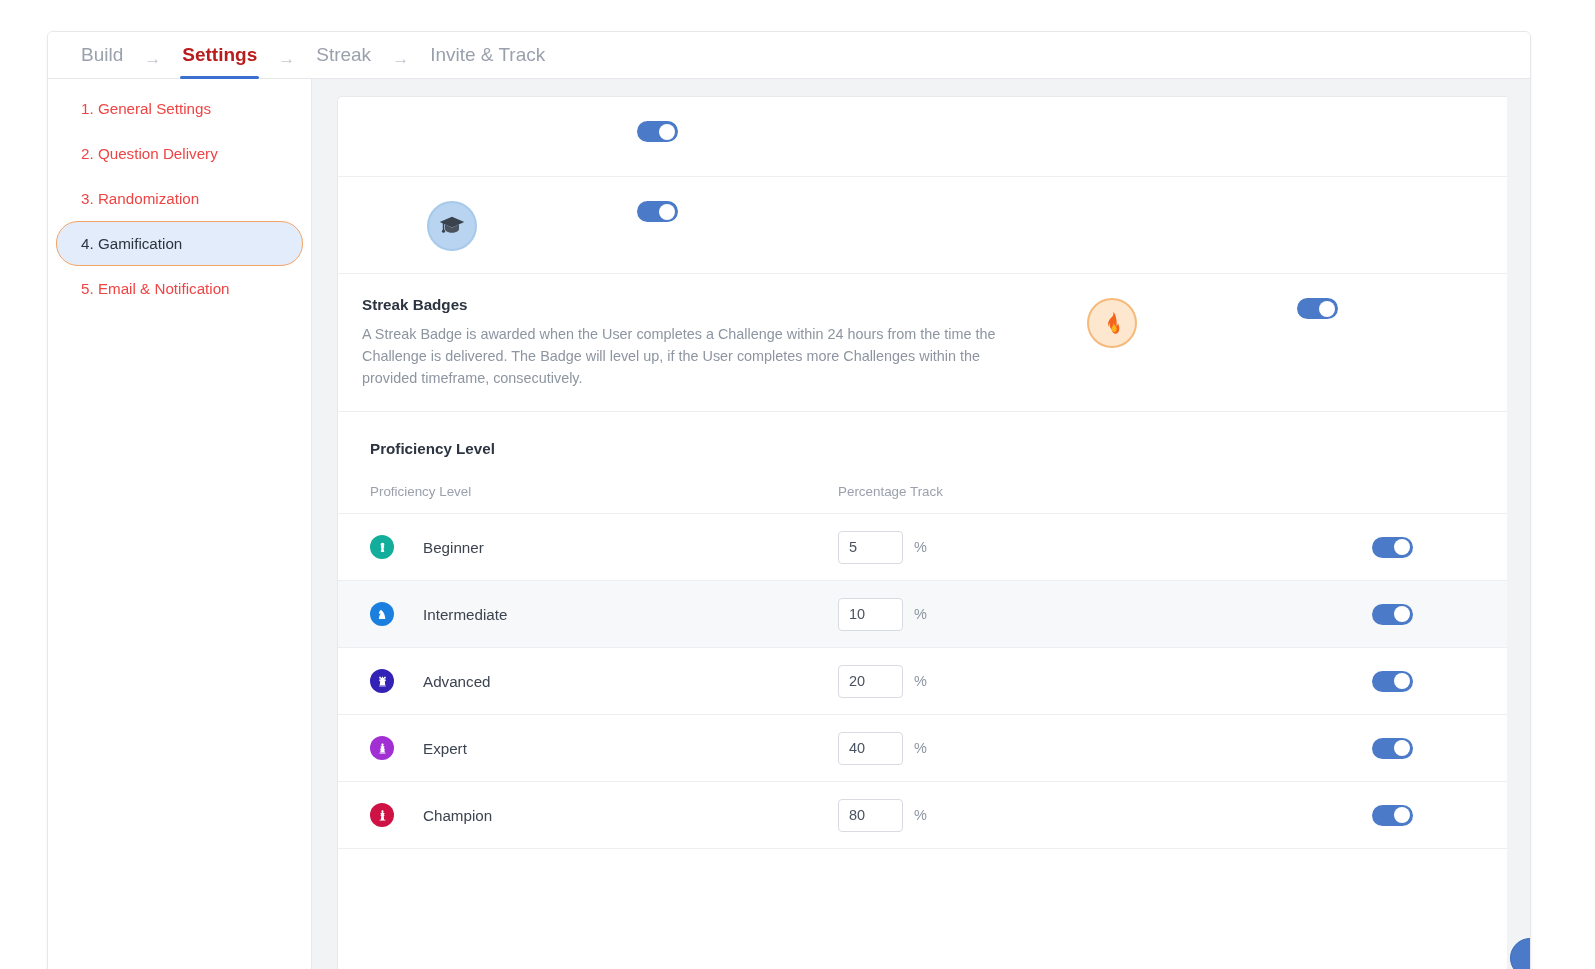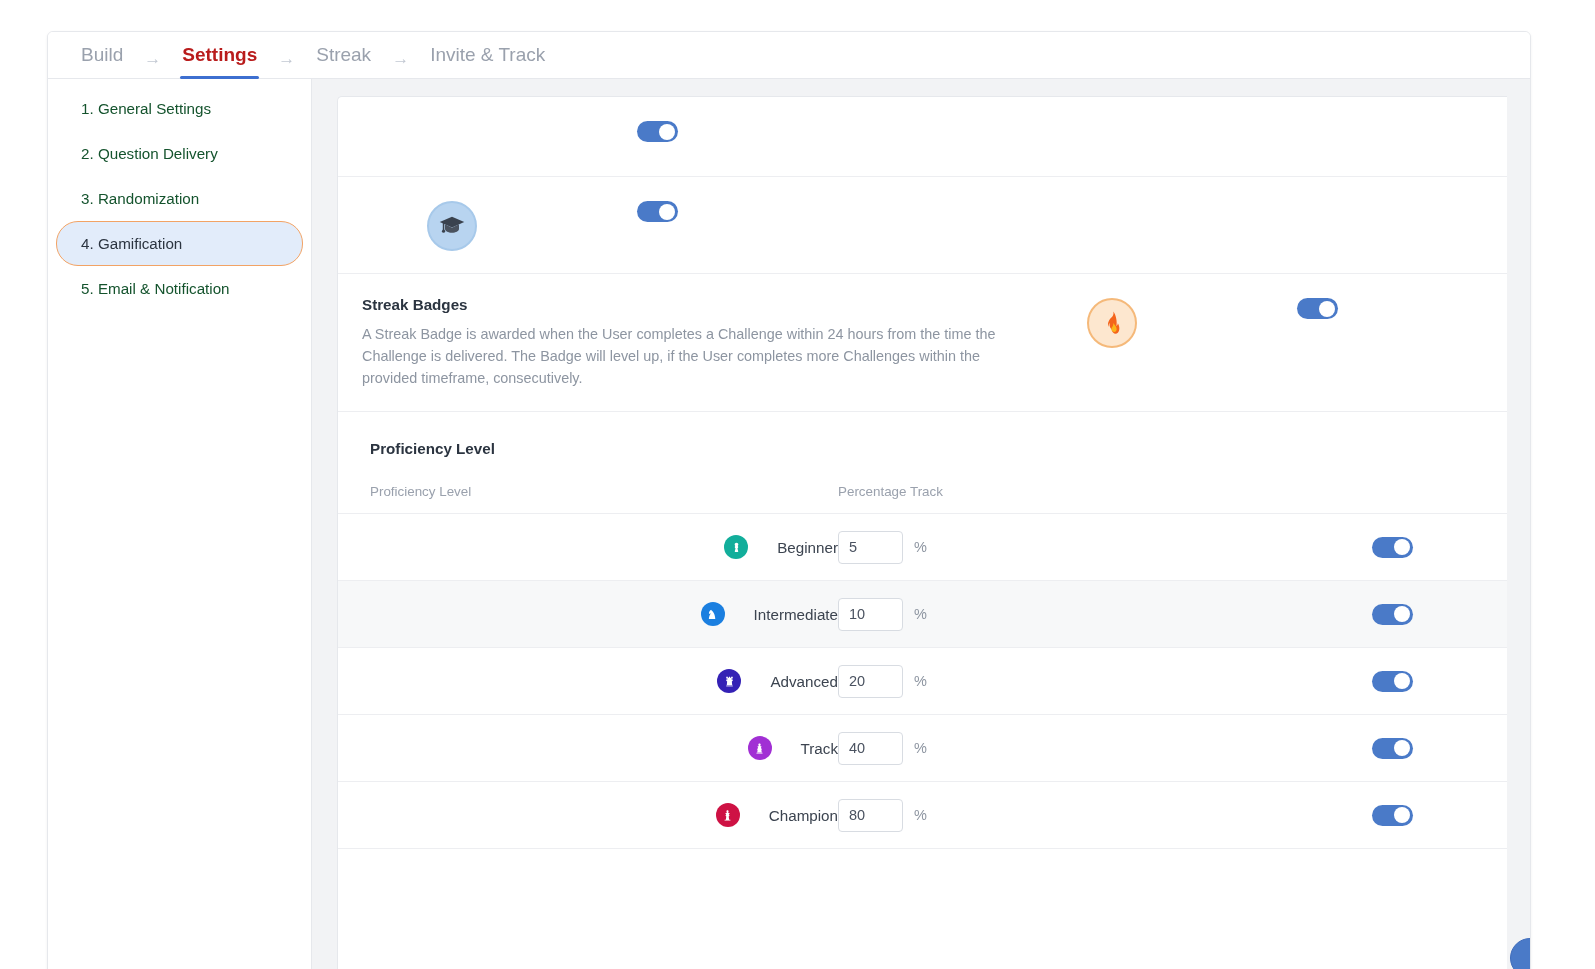--- a/index.html
+++ b/index.html
@@ -64,21 +64,21 @@
     width: 264px;
     flex: 0 0 264px;
     border-right: 1px solid #e6e8ec;
     padding-top: 7px;
     background: #fff;
   }
   .side-item {
     margin: 0 8px;
     padding: 13px 0 13px 24px;
     font-size: 15.2px;
-    color: #14532d;
+    color: #ef4444;
     border: 1px solid transparent;
     border-radius: 4px;
     white-space: nowrap;
   }
   .side-item.sel {
     background: #e2ecfa;
     border-color: #f2a365;
     color: #2b3440;
     border-radius: 22px;
   }
@@ -187,21 +187,20 @@
     border-bottom: 1px solid #edeef1;
   }
   .prof-row.alt { background: #f7f8f9; }
   .prof-name {
     width: 468px;
     display: flex;
     align-items: center;
     gap: 29px;
     font-size: 15.2px;
     color: #3c4450;
-    justify-content: flex-end;
   }
   .lvl-icon {
     width: 24px; height: 24px;
     border-radius: 50%;
     display: flex; align-items: center; justify-content: center;
     flex: none;
   }
   .prof-score {
     flex: 1;
     display: flex;
@@ -382,21 +381,21 @@
         </div>
 
         <div class="prof-row">
           <div class="prof-name">
             <span class="lvl-icon" style="background:#a12fd4">
               <svg width="13" height="13" viewBox="0 0 24 24" aria-hidden="true">
                   <path d="M12 2.6c-1.2 0-2.2 1-2.2 2.2 0 .7.3 1.3.8 1.7l-.5 1.2H8.5v1.8h1l-1.6 4.2c-.3.8 0 1.6.7 2l-1 3.7h8.8l-1-3.7c.7-.4 1-1.2.7-2l-1.6-4.2h1V7.7h-1.6l-.5-1.2c.5-.4.8-1 .8-1.7 0-1.2-1-2.2-2.2-2.2z" fill="#fff"></path>
                   <path d="M6.4 19.8h11.2v1.5H6.4z" fill="#fff"></path>
                 </svg>
             </span>
-            <span>Track</span>
+            <span>Expert</span>
           </div>
           <div class="prof-score">
             <input class="score-input" type="text" value="40" style="">
             <span class="pct">%</span>
           </div>
           <div class="prof-toggle">
             <div class="toggle">
               <div class="knob"></div>
             </div>
           </div>

